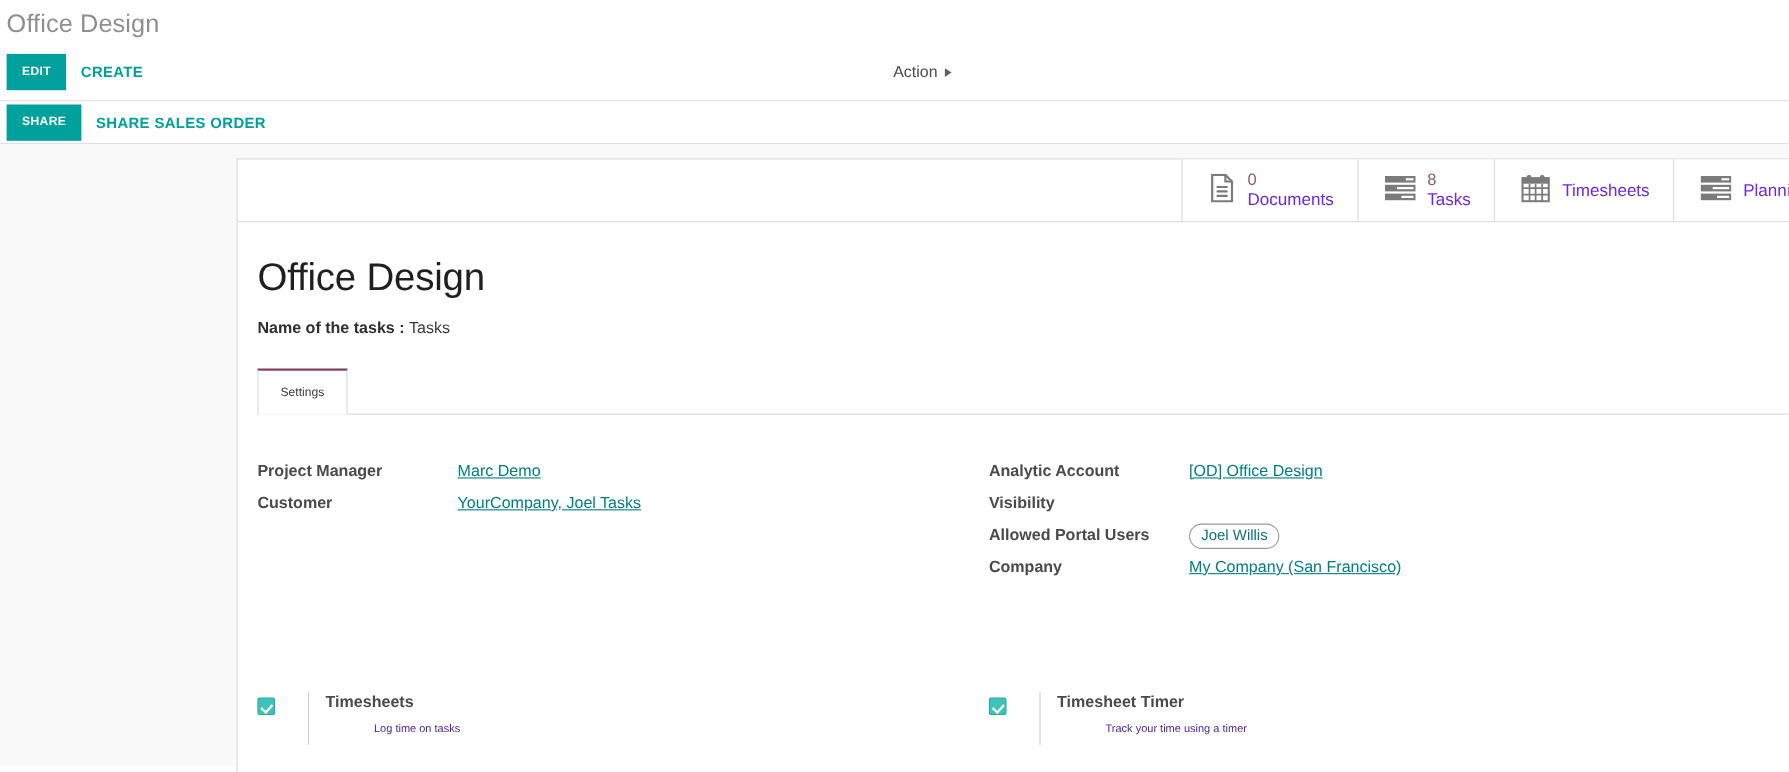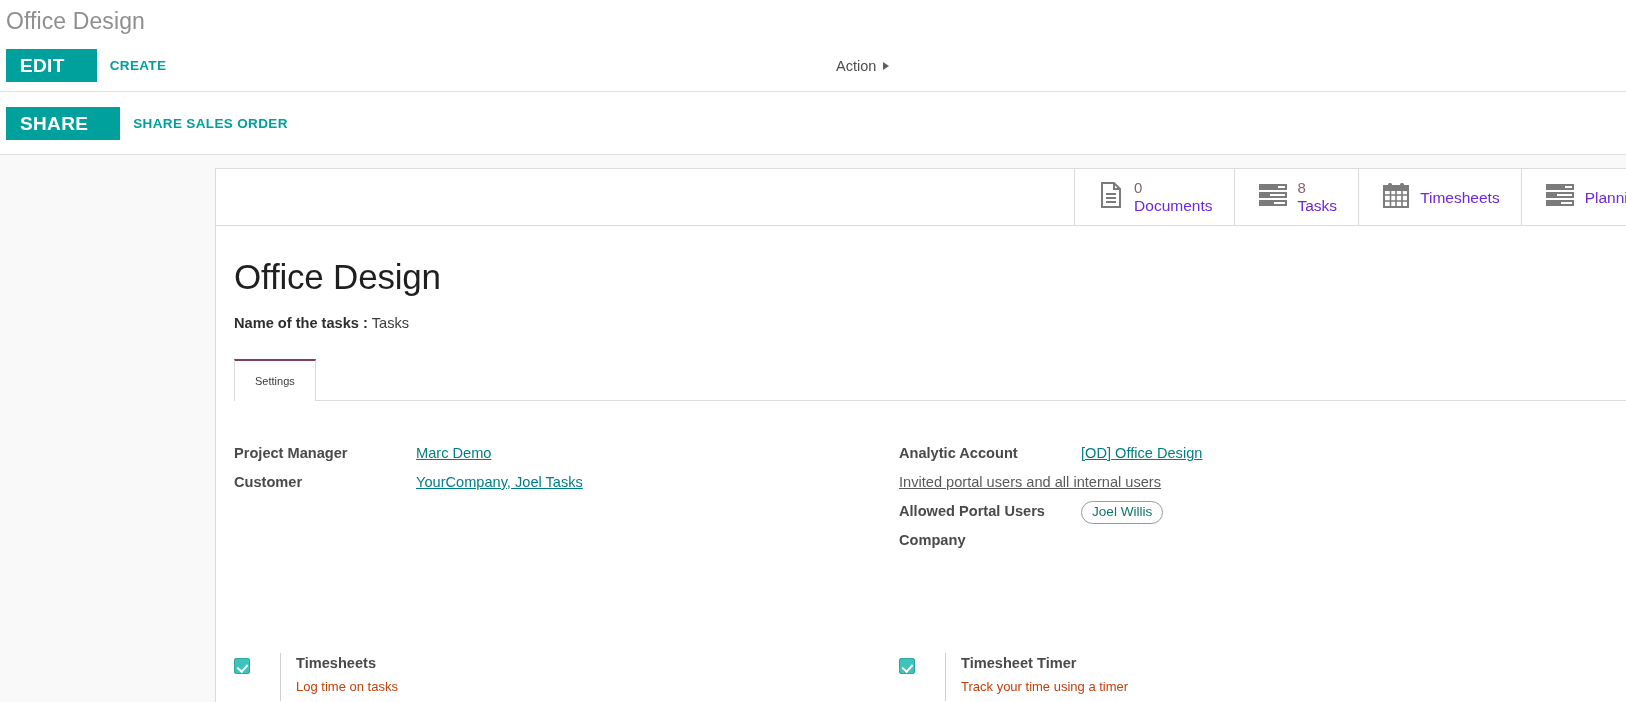--- a/index.html
+++ b/index.html
@@ -30,24 +30,24 @@
     height: 51px;
     background: #ffffff;
     display: flex;
     align-items: center;
     padding-left: 6px;
   }
   .btn-primary {
     background: #00a09d;
     color: #ffffff;
     border: none;
-    font-size: 19px;
+    font-size: 11px;
     font-weight: 700;
     letter-spacing: 0.35px;
-    padding: 9px 32px 9px 14px;
+    padding: 9px 14px 9px 14px;
     cursor: pointer;
     font-family: "Liberation Sans", sans-serif;
     line-height: 15px;
   }
   .btn-link {
     background: transparent;
     color: #00a09d;
     border: none;
     font-size: 13.5px;
     font-weight: 700;
@@ -60,33 +60,32 @@
   .action-menu {
     position: absolute;
     left: 812px; top: 50%;
     transform: translateY(-50%);
     font-size: 14.5px;
     color: #4c4c4c;
     cursor: pointer;
     display: flex;
     align-items: center;
     gap: 7px;
-    margin-left: 24px;
   }
   .caret {
     width: 0; height: 0;
     border-left: 6px solid #5a6268;
     border-top: 4.5px solid transparent;
     border-bottom: 4.5px solid transparent;
     display: inline-block;
   }
 
   
   .cp-row2 {
-    height: 64px;
+    height: 40px;
     background: #ffffff;
     border-top: 1px solid #dfdfdf;
     border-bottom: 1px solid #dfdfdf;
     display: flex;
     align-items: center;
     padding-left: 6px;
   }
 
   
   .content {
@@ -261,24 +260,25 @@
     padding-left: 15px;
     min-height: 48px;
   }
   .stitle {
     font-size: 14.6px;
     font-weight: 700;
     color: #4a4a4a;
     line-height: 20px;
   }
   .ssub {
-    font-size: 13px;
-    color: #c2410c;
+    font-size: 10px;
+    color: #4c1d95;
     line-height: 20px;
     margin-top: 4px;
+    margin-left: 44px;
   }
 </style>
 </head>
 <body>
 
 <div class="breadcrumb-row">
   <span class="breadcrumb-title">Office Design</span>
 </div>
 
 <div class="cp-row">
@@ -396,32 +396,33 @@
         </div>
 
         <div class="col right">
 
           <div class="frow">
             <div class="flabel">Analytic Account</div>
             <div class="fvalue link">[OD] Office Design</div>
           </div>
 
           <div class="frow">
-            <div class="fvalue plain">Invited portal users and all internal users</div>
+            <div class="flabel">Visibility</div>
           </div>
 
           <div class="frow">
             <div class="flabel">Allowed Portal Users</div>
             <div class="fvalue">
               <span class="pill">Joel Willis</span>
             </div>
           </div>
 
           <div class="frow">
             <div class="flabel">Company</div>
+            <div class="fvalue link">My Company (San Francisco)</div>
           </div>
 
         </div>
       </div>
 
       <div class="settings-row">
 
         <div class="scol">
           <span class="chk"></span>
           <div class="sdesc">

